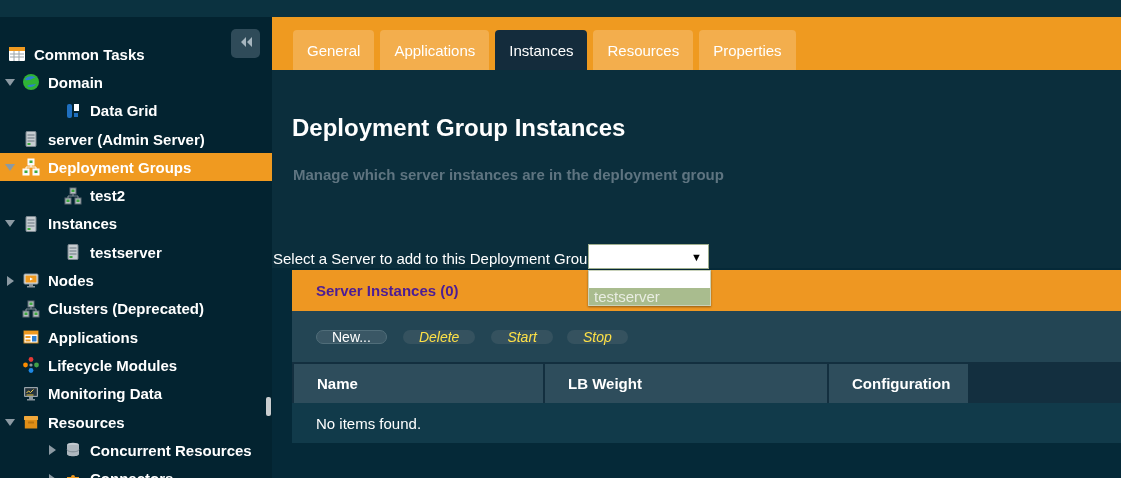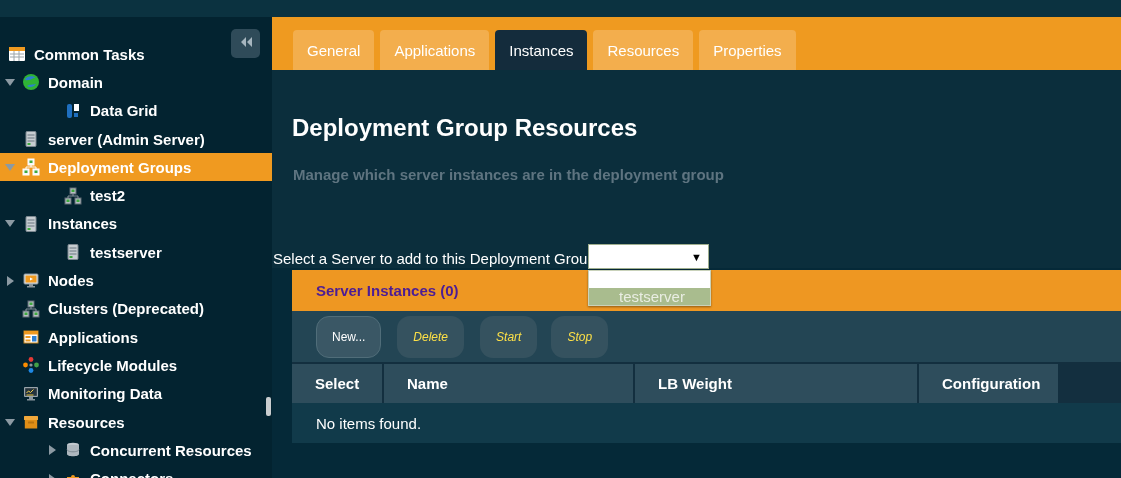--- a/index.html
+++ b/index.html
@@ -28,21 +28,21 @@
   .tri.down::before { content:""; display:block; margin-left:1px;
     border-left:5px solid transparent; border-right:5px solid transparent; border-top:7px solid #8C9AA3; }
   .tri.right::before { content:""; display:block; margin-left:3px;
     border-top:5px solid transparent; border-bottom:5px solid transparent; border-left:7px solid #8C9AA3; }
   .nicon { width:18px; height:18px; flex:0 0 18px; margin-right:8px; display:flex; align-items:center; }
   .nicon svg { width:18px; height:18px; }
   .sb-thumb { position:absolute; left:266px; top:380px; width:5px; height:19px;
               background:#C9CDCF; border-radius:2px; cursor:grab; }
 
   
-  .main { position:absolute; left:272px; top:17px; width:849px; height:461px;text-align:center; }
+  .main { position:absolute; left:272px; top:17px; width:849px; height:461px; }
   .tabbar { position:absolute; left:0; top:0; width:849px; height:53px; background:#EF9A20; }
   .tabs { position:absolute; left:21px; bottom:0; display:flex; gap:6px; }
   .tab { height:40px; padding:0 14px; display:flex; align-items:center; justify-content:center;
          background:#F3AE4D; color:#fff; font-size:15px; border-radius:4px 4px 0 0; cursor:pointer; }
   .tab.active { background:#142C3C; }
 
   .content-top { position:absolute; left:0; top:53px; width:849px; height:198px; background:#0B2E3C; }
   .page-title { position:absolute; left:20px; top:97px; font-size:24px; font-weight:bold; color:#fff; }
   .page-subtitle { position:absolute; left:21px; top:149px; font-size:15px; color:#5E7480;font-weight:bold; }
 
@@ -57,21 +57,21 @@
   .opt { height:17px; line-height:17px; font-size:15px; padding-left:5px; cursor:pointer; }
   .opt.blank { background:#fff; }
   .opt.hl { background:#A9BC8E; color:#E9EDE2; }
 
   .section-bar { position:absolute; left:20px; top:253px; width:829px; height:41px;
     background:#EE9722; display:flex; align-items:center; }
   .section-bar span { margin-left:24px; color:#4c1d95; font-weight:bold; font-size:15px; }
 
   .toolbar { position:absolute; left:20px; top:294px; width:829px; height:51px;
     background:#234554; display:flex; align-items:center; }
-  .btn { height:42px; border-radius:13px; background:#3A5765; color:#fff; font-size:12px;
+  .btn { height:14px; border-radius:13px; background:#3A5765; color:#fff; font-size:14px;
     font-family:"Liberation Sans", sans-serif; padding:0 15px; display:flex; align-items:center;
     border:1px solid #506D79; cursor:pointer; }
   .btn.first { margin-left:24px; }
   .btn.disabled { color:#fde047; font-style:italic; border-color:transparent; background:#35525F; cursor:default; }
   .btn + .btn { margin-left:16px; }
   .btn.stop { margin-left:14px; }
   .more-actions { position:relative; margin-left:14px; width:172px; height:28px; background:#fff;
     display:flex; align-items:center; font-size:15px; color:#111; padding-left:10px; cursor:pointer; }
 
   .grid-header { position:absolute; left:20px; top:345px; width:829px; height:41px;
@@ -343,21 +343,21 @@
         <div class="tab">General</div>
         <div class="tab">Applications</div>
         <div class="tab active">Instances</div>
         <div class="tab">Resources</div>
         <div class="tab">Properties</div>
       </div>
     </div>
 
     <div class="content-top"></div>
 
-    <div class="page-title">Deployment Group Resources</div>
+    <div class="page-title">Deployment Group Instances</div>
     <div class="page-subtitle">Manage which server instances are in the deployment group</div>
 
     <div class="server-select-label">Select a Server to add to this Deployment Group:</div>
 
     <div class="server-select">
       <span></span>
       <span class="dd-arrow"></span>
     </div>
     <div class="server-dropdown">
       <div class="opt blank"></div>
@@ -369,21 +369,20 @@
     </div>
 
     <div class="toolbar">
       <div class="btn first">New...</div>
       <div class="btn disabled">Delete</div>
       <div class="btn disabled">Start</div>
       <div class="btn disabled stop">Stop</div>
     </div>
 
     <div class="grid-header">
-      <div class="hcell hc0">Select</div>
       <div class="hcell hc1">Name</div>
       <div class="hcell hc2">LB Weight</div>
       <div class="hcell hc3">Configuration</div>
     </div>
     <div class="grid-body">
       <span>No items found.</span>
     </div>
   </div>
 </div>
 

